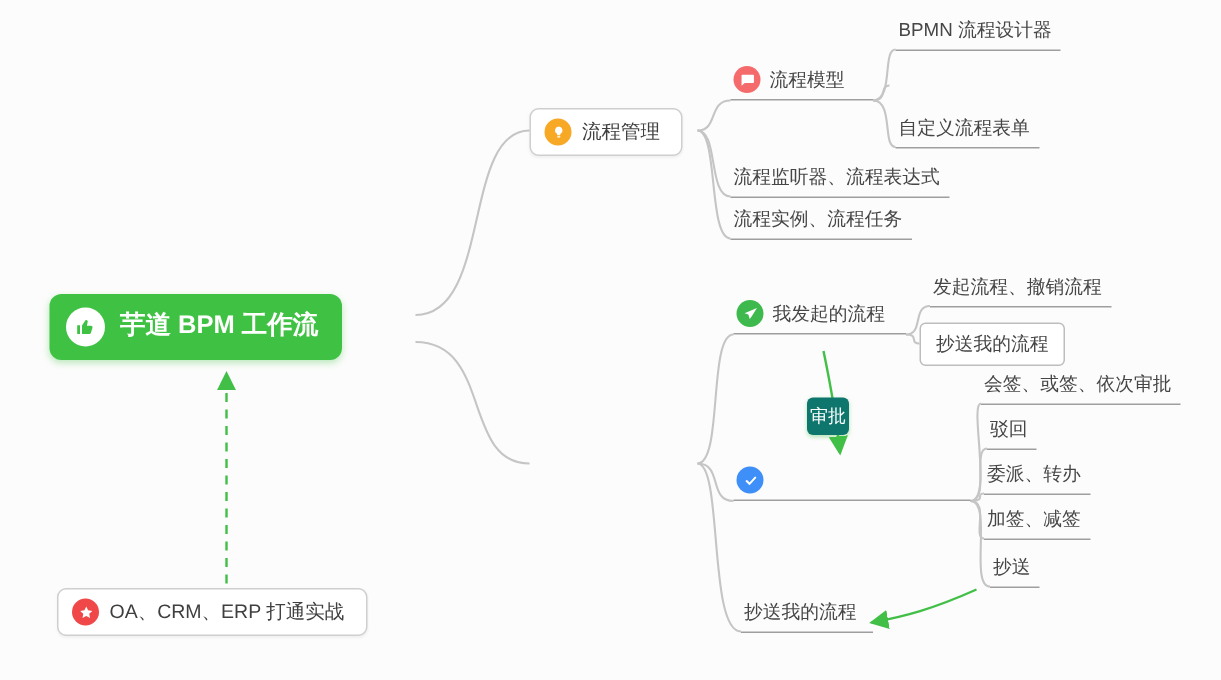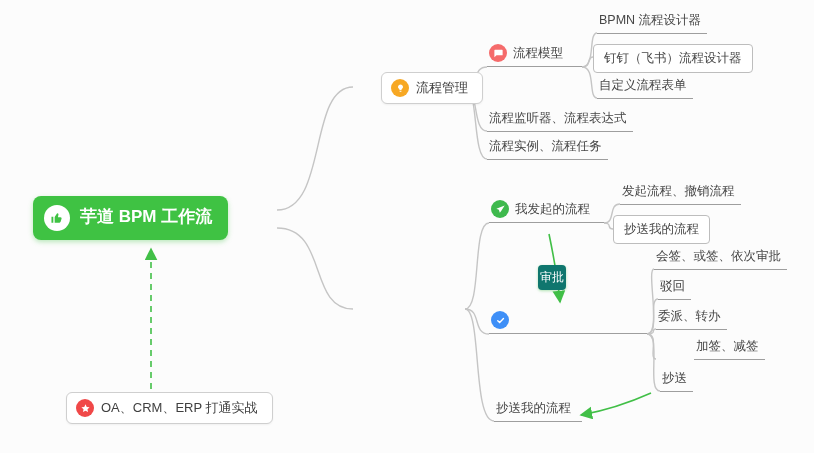--- a/index.html
+++ b/index.html
@@ -25,21 +25,20 @@
     width:26px;height:26px;border-radius:50%;background:#fff;
     display:inline-flex;align-items:center;justify-content:center;flex:0 0 auto;
   }
 
   
   .card{
     display:flex;align-items:flex-end;gap:7px;
     background:#fff;border:1px solid #cfcfcf;border-radius:6px;
     padding:6px 14px 6px 9px;font-size:13px;color:#3f3f3f;
     box-shadow:0 1px 2px rgba(0,0,0,.05);
-    margin-left:28px;
   }
 
   
   .minibox{
     background:#fff;border:1px solid #bdbdbd;border-radius:4px;
     padding:5px 10px;font-size:12.5px;color:#464646;
   }
 
   
   .leaf{
@@ -128,23 +127,20 @@
           <path d="M20 4H4a1 1 0 0 0-1 1v15l4.6-4H20a1 1 0 0 0 1-1V5a1 1 0 0 0-1-1z" fill="#fff"></path>
         </svg>
     </span>
     <span>流程模型</span>
   </div>
 
   <div class="node leaf" style="left:597px;top:12px;">
     <span>BPMN 流程设计器</span>
   </div>
 
-  <div class="node minibox" style="left:593px;top:44px;">
-    <span>钉钉（飞书）流程设计器</span>
-  </div>
 
   <div class="node leaf" style="left:597px;top:77px;">
     <span>自定义流程表单</span>
   </div>
 
   <div class="node leaf" style="left:487px;top:110px;">
     <span>流程监听器、流程表达式</span>
   </div>
 
   <div class="node leaf" style="left:487px;top:138px;">
@@ -186,21 +182,21 @@
   </div>
 
   <div class="node leaf" style="left:658px;top:278px;">
     <span>驳回</span>
   </div>
 
   <div class="node leaf" style="left:656px;top:308px;">
     <span>委派、转办</span>
   </div>
 
-  <div class="node leaf" style="left:656px;top:338px;margin-left:38px;">
+  <div class="node leaf" style="left:656px;top:338px;">
     <span>加签、减签</span>
   </div>
 
   <div class="node leaf" style="left:660px;top:370px;">
     <span>抄送</span>
   </div>
 
   <div class="node leaf" style="left:494px;top:400px;width:88px;">
     <span>抄送我的流程</span>
   </div>

